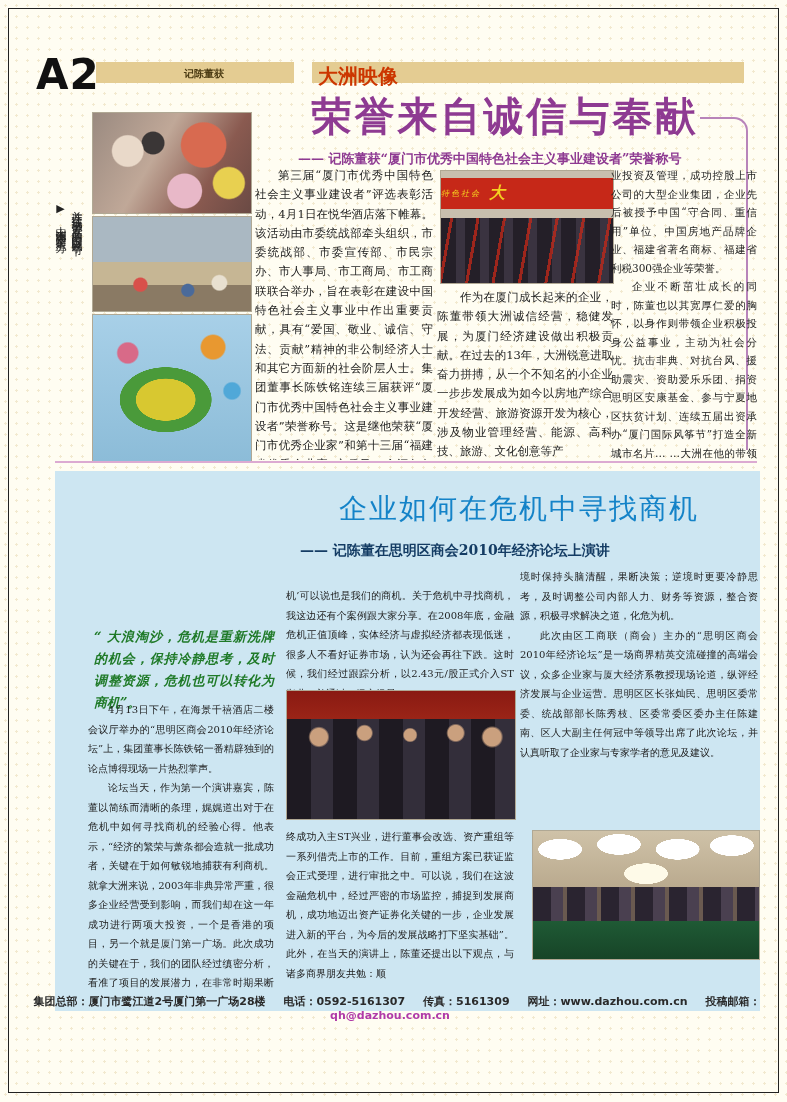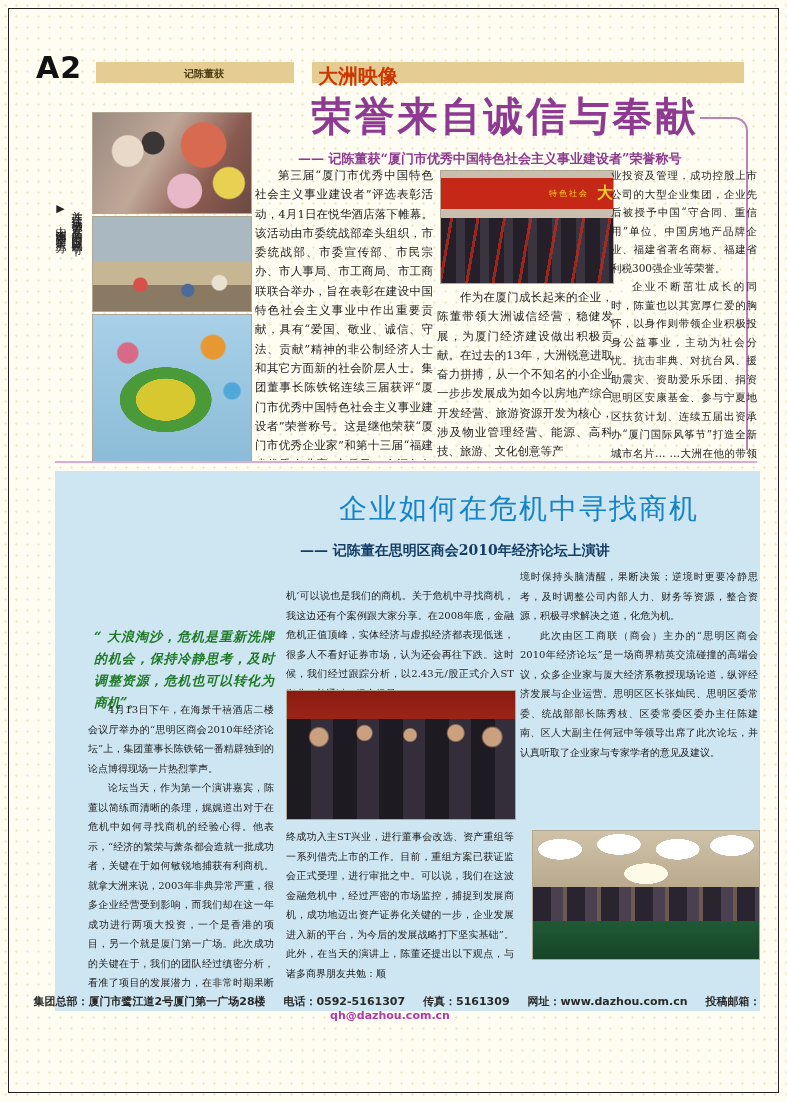--- a/index.html
+++ b/index.html
@@ -4,21 +4,21 @@
 <style>
   html,body{margin:0;padding:0;}
   body{font-family:"DejaVu Serif", serif; background:#ffffff;}
   #page{position:relative; width:787px; height:1102px; overflow:hidden;
         background-color:#fffdf2;
         background-image:radial-gradient(#f2e9cf 1px, transparent 1.2px);
         background-size:11px 11px;}
   .frame{position:absolute; left:8px; top:8px; right:8px; bottom:9px; border:1px solid #222;}
   .abs{position:absolute;}
   
-  .pageno{left:36px; top:50px; font-family:"DejaVu Sans",sans-serif; font-weight:bold; font-size:30px; color:#111; letter-spacing:1px;}
+  .pageno{left:36px; top:50px; font-family:"DejaVu Sans",sans-serif; font-weight:bold; font-size:42px; color:#111; letter-spacing:1px;}
   .hbar{top:62px; height:21px; background:#e4cc92;}
   .hbar1{left:96px; width:198px;}
   .hbar2{left:312px; width:432px;}
   .section-label{left:184px; top:67px; font-size:10px; font-weight:bold; color:#4a3a12;}
   .masthead{left:318px; top:63px; font-size:20px; font-weight:bold; color:#cc3600; font-family:"DejaVu Sans",sans-serif;}
   
   .a1-title{left:270px; top:94px; width:470px; text-align:center; font-size:40px; font-weight:bold; color:#8e3a92; letter-spacing:3px; line-height:1.1;}
   .a1-sub{left:298px; top:150px; font-size:13px; font-weight:bold; color:#8e3a92;}
   .a1-bracket{left:700px; top:117px; width:46px; height:331px; border-top:2px solid #b884ba; border-right:2px solid #b884ba; border-top-right-radius:14px;}
   .a1-divider{left:55px; top:461px; width:702px; height:2px; background:#dcaad2;}
@@ -48,21 +48,21 @@
         linear-gradient(#aab8c2 0 48%, #c6b694 48% 72%, #8a7a64 72%);}
   .ph3{left:92px; top:314px; width:158px; height:146px;
        background:
         radial-gradient(ellipse 34% 26% at 46% 58%, #d8c830 0 55%, #4a9a3a 56% 85%, transparent 86%),
         radial-gradient(circle at 76% 22%, #e89830 0 7%, transparent 8%),
         radial-gradient(circle at 22% 26%, #d86a88 0 6%, transparent 7%),
         radial-gradient(circle at 88% 52%, #50a8d8 0 5%, transparent 6%),
         linear-gradient(#a8d0e8,#8cbcd8);}
   .ph-award{left:440px; top:170px; width:172px; height:112px; background:#c8bfae;}
   .award-banner{position:absolute; left:0; top:6%; width:100%; height:28%; background:#c62818; color:#f5d020;
-        display:flex; align-items:center; justify-content:flex-end; gap:8px; box-sizing:border-box;}
+        display:flex; align-items:center; gap:8px; padding-right:8px; box-sizing:border-box;font-style:italic;}
   .award-banner .small{font-size:8px; letter-spacing:2px;}
   .award-banner .big{font-size:16px; font-weight:bold;}
   .award-people{position:absolute; left:0; bottom:0; width:100%; height:58%;
         background:
          repeating-linear-gradient(100deg, transparent 0 9px, rgba(198,40,24,.75) 9px 12px, transparent 12px 26px),
          repeating-linear-gradient(90deg, #241f28 0 15px, #3a3340 15px 24px);}
   
   .a2-panel{left:55px; top:471px; width:705px; height:540px; background:#cde6f2;}
   .a2-title{left:280px; top:490px; width:478px; text-align:center; font-size:28px; font-weight:normal; color:#1483c8; letter-spacing:2px;}
   .a2-sub{left:300px; top:542px; font-size:14px; font-weight:bold; color:#143c64;}

